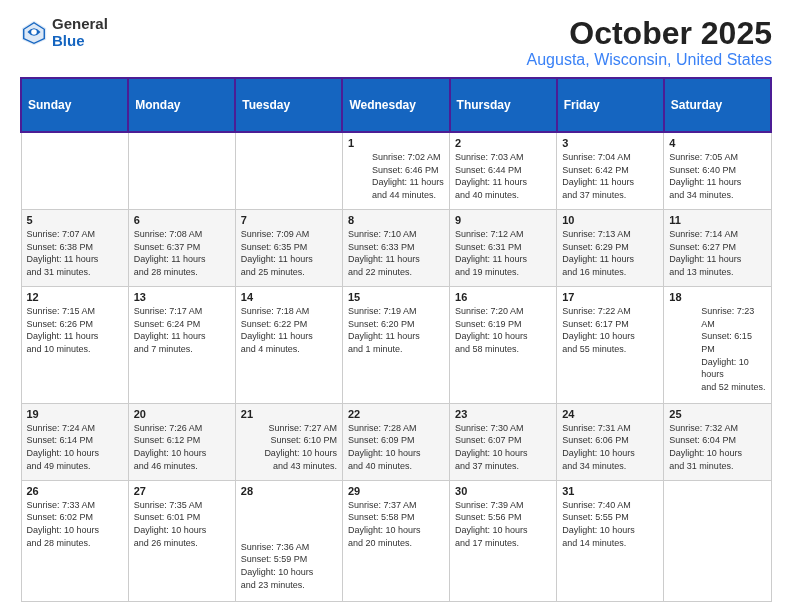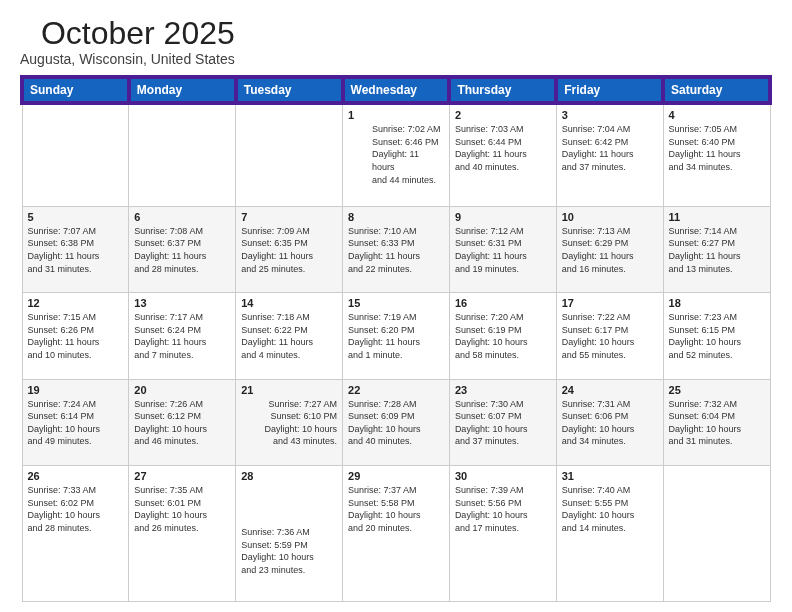--- a/index.html
+++ b/index.html
@@ -45,43 +45,43 @@
     .logo-icon {
       width: 28px;
       height: 28px;
       margin-right: 4px;
     }
     .title-section {
       text-align: right;
     }
     .month-title {
       font-size: 32px;
-      font-weight: normal;
+      font-weight: bold;
       color: #222;
       line-height: 1.1;
     }
     .location {
-      font-size: 14px;
-      color: #404040;
+      font-size: 16px;
+      color: #3b82f6;
     }
     .calendar {
       flex: 1;
       border: 1px solid #ccc;
       border-collapse: collapse;
       width: 100%;
       table-layout: fixed;
     }
     .calendar th {
       background-color: #1565c0;
       color: #fff;
       text-align: left;
-      padding: 4px 6px;
+      padding: 19px 6px;
       font-size: 12px;
       font-weight: bold;
-      border: 4px solid #4c1d95;
+      border: 2px solid #4c1d95;
     }
     .calendar td {
       border: 1px solid #ccc;
       vertical-align: top;
       padding: 4px 5px;
       font-size: 9.5px;
       color: #222;
       background: #fff;
     }
     .calendar tr:nth-child(even) td {
@@ -100,20 +100,32 @@
       line-height: 1.4;
     }
     .empty { background: #fff !important; }
     .row-alt td { background: #f0f0f0; }
   </style>
 </head>
 <body>
 
 <div class="page">
   <div class="header">
+    <div class="logo">
+      <svg class="logo-icon" viewBox="0 0 30 30">
+        <polygon points="15,2 28,10 28,22 15,28 2,22 2,10" fill="#1565c0" opacity="0.15"></polygon>
+        <polygon points="15,4 26,11 26,21 15,26 4,21 4,11" fill="none" stroke="#1565c0" stroke-width="1.5"></polygon>
+        <path d="M8 14 Q15 6 22 14 Q15 22 8 14Z" fill="#1565c0"></path>
+        <circle cx="15" cy="14" r="3" fill="#fff"></circle>
+      </svg>
+      <div class="logo-text">
+        <span class="logo-general">General</span>
+        <span class="logo-blue">Blue</span>
+      </div>
+    </div>
     <div class="title-section">
       <div class="month-title">October 2025</div>
       <div class="location">Augusta, Wisconsin, United States</div>
     </div>
   </div>
 
   <table class="calendar">
     <thead>
       <tr>
       <th>Sunday</th>
@@ -248,21 +260,21 @@
           </td>
           <td>
             <span class="day-num">17</span>
             <div class="day-info" style="white-space: pre-line;">Sunrise: 7:22 AM
 Sunset: 6:17 PM
 Daylight: 10 hours
 and 55 minutes.</div>
           </td>
           <td>
             <span class="day-num">18</span>
-            <div class="day-info" style="white-space: pre-line;">Sunrise: 7:23 AM
+            <div class="day-info" style="white-space: pre-line; margin-left: 32px;">Sunrise: 7:23 AM
 Sunset: 6:15 PM
 Daylight: 10 hours
 and 52 minutes.</div>
           </td>
         </tr>
         <tr class="row-alt">
           <td>
             <span class="day-num">19</span>
             <div class="day-info" style="white-space: pre-line;">Sunrise: 7:24 AM
 Sunset: 6:14 PM

